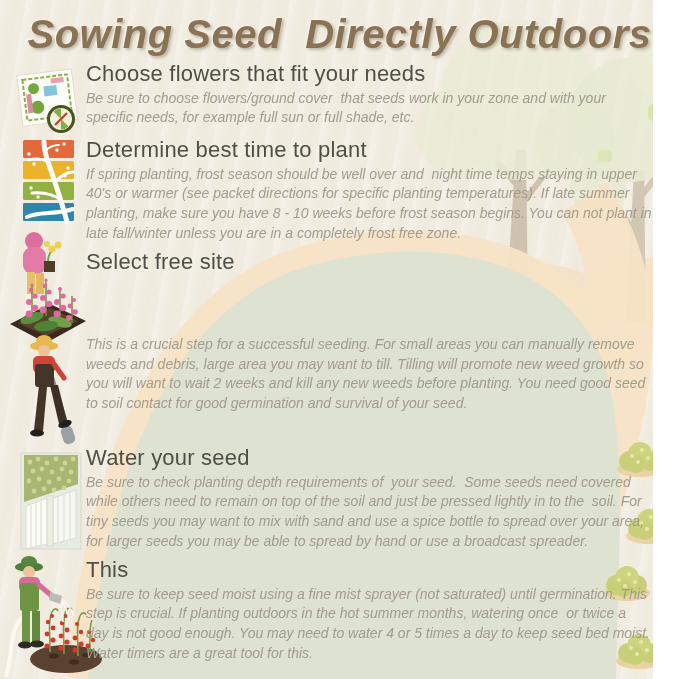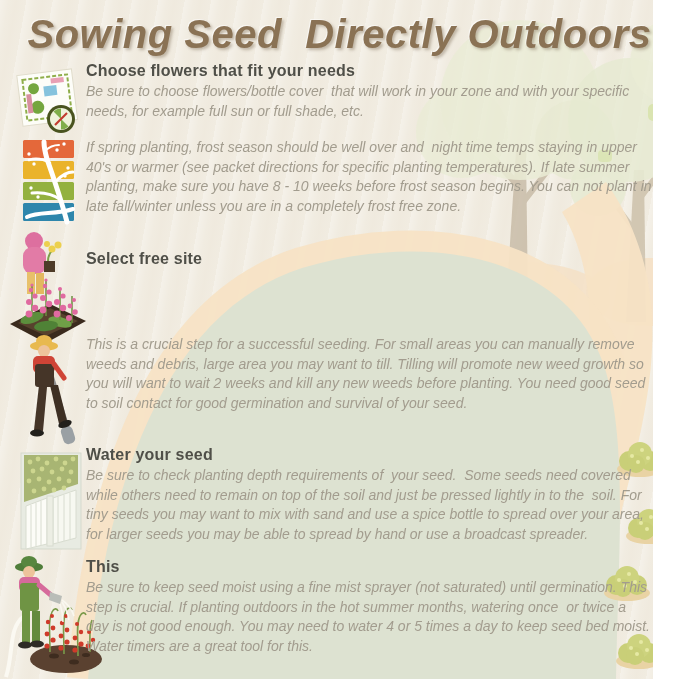--- a/index.html
+++ b/index.html
@@ -14,22 +14,22 @@
   .bg{position:absolute; left:0; top:0;}
   .title{
     position:absolute; left:0; top:12px; width:679px;
     text-align:center; font-size:40px; font-weight:bold; font-style:italic;
     color:#8a7254; letter-spacing:.5px; white-space:pre-wrap;
     text-shadow:2px 2px 3px rgba(100,80,55,.35), -1px -1px 0 rgba(255,255,255,.6);
   }
   .step-icon{position:absolute;}
   .step-text{position:absolute; left:86px; width:566px;}
   .step-heading{
-    font-size:16px; color:#4f4f48; line-height:1.08; margin:0 0 3px 0;
-    font-weight:700; letter-spacing:.2px; white-space:pre-wrap;
+    font-size:22px; color:#4f4f48; line-height:1.08; margin:0 0 3px 0;
+    font-weight:400; letter-spacing:.2px; white-space:pre-wrap;
   }
   .step-body{
     font-size:14px; font-style:italic; color:#a29c8e; line-height:1.4;
     margin:0; white-space:pre-wrap;
   }
   svg{display:block;}
 </style>
 </head>
 <body>
 
@@ -127,21 +127,21 @@
       <circle cx="49" cy="57" r="14" fill="#49531f"></circle>
       <circle cx="49" cy="57" r="11" fill="#eef2da"></circle>
       <path d="M49 57 L41.5 49.5 A10.5 10.5 0 0 1 49 46.5 Z" fill="#7fae4a"></path>
       <path d="M49 57 L56.5 64.5 A10.5 10.5 0 0 1 49 67.5 Z" fill="#7fae4a"></path>
       <line x1="43" y1="63" x2="55" y2="51" stroke="#c23b2e" stroke-width="2.2"></line>
     </svg>
   </div>
 
   <div class="step-text" style="top:62px;">
     <div class="step-heading">Choose flowers that fit your needs</div>
-    <p class="step-body">Be sure to choose flowers/bottle cover  that will work in your zone and with your specific needs, for example full sun or full shade, etc.</p>
+    <p class="step-body">Be sure to choose flowers/ground cover  that seeds work in your zone and with your specific needs, for example full sun or full shade, etc.</p>
   </div>
 
   <div class="step-icon" style="left:21px; top:139px;">
     <svg width="56" height="86" viewBox="0 0 56 86">
       <rect x="2" y="1" width="51" height="18" rx="1.5" fill="#e4683a"></rect>
       <rect x="2" y="22" width="51" height="18" rx="1.5" fill="#eab32b"></rect>
       <rect x="2" y="43" width="51" height="18" rx="1.5" fill="#93b13f"></rect>
       <rect x="2" y="64" width="51" height="18" rx="1.5" fill="#2e86ac"></rect>
       <path d="M46 83 C40 60 33 40 26 20 C24 13 23 8 23 3" stroke="#fff" stroke-width="5" fill="none" stroke-linecap="round"></path>
       <path d="M6 78 C18 72 34 76 52 70" stroke="#fff" stroke-width="4" fill="none" stroke-linecap="round"></path>
@@ -154,20 +154,21 @@
       <circle cx="47" cy="29" r="1.7" fill="#fff"></circle>
         <circle cx="44" cy="37" r="1.7" fill="#fff"></circle>
       <circle cx="8" cy="15" r="1.7" fill="#fff"></circle>
         <circle cx="13" cy="25" r="1.7" fill="#fff"></circle>
       <circle cx="36" cy="11" r="1.7" fill="#fff"></circle>
         <circle cx="43" cy="5" r="1.7" fill="#fff"></circle>
     </svg>
   </div>
 
   <div class="step-text" style="top:138px;">
+    <div class="step-heading">Determine best time to plant</div>
     <p class="step-body">If spring planting, frost season should be well over and  night time temps staying in upper 40's or warmer (see packet directions for specific planting temperatures). If late summer planting, make sure you have 8 - 10 weeks before frost season begins. You can not plant in late fall/winter unless you are in a completely frost free zone.</p>
   </div>
 
   <div class="step-icon" style="left:2px; top:228px;">
     <svg width="92" height="118" viewBox="0 0 92 118">
 
       <circle cx="32" cy="13" r="9" fill="#dd6f9f"></circle>
       <rect x="21" y="19" width="23" height="27" rx="9" fill="#e27ba6"></rect>
       <rect x="25" y="44" width="8" height="22" fill="#e8c06a"></rect>
       <rect x="34" y="45" width="8" height="21" fill="#e3b85f"></rect>

